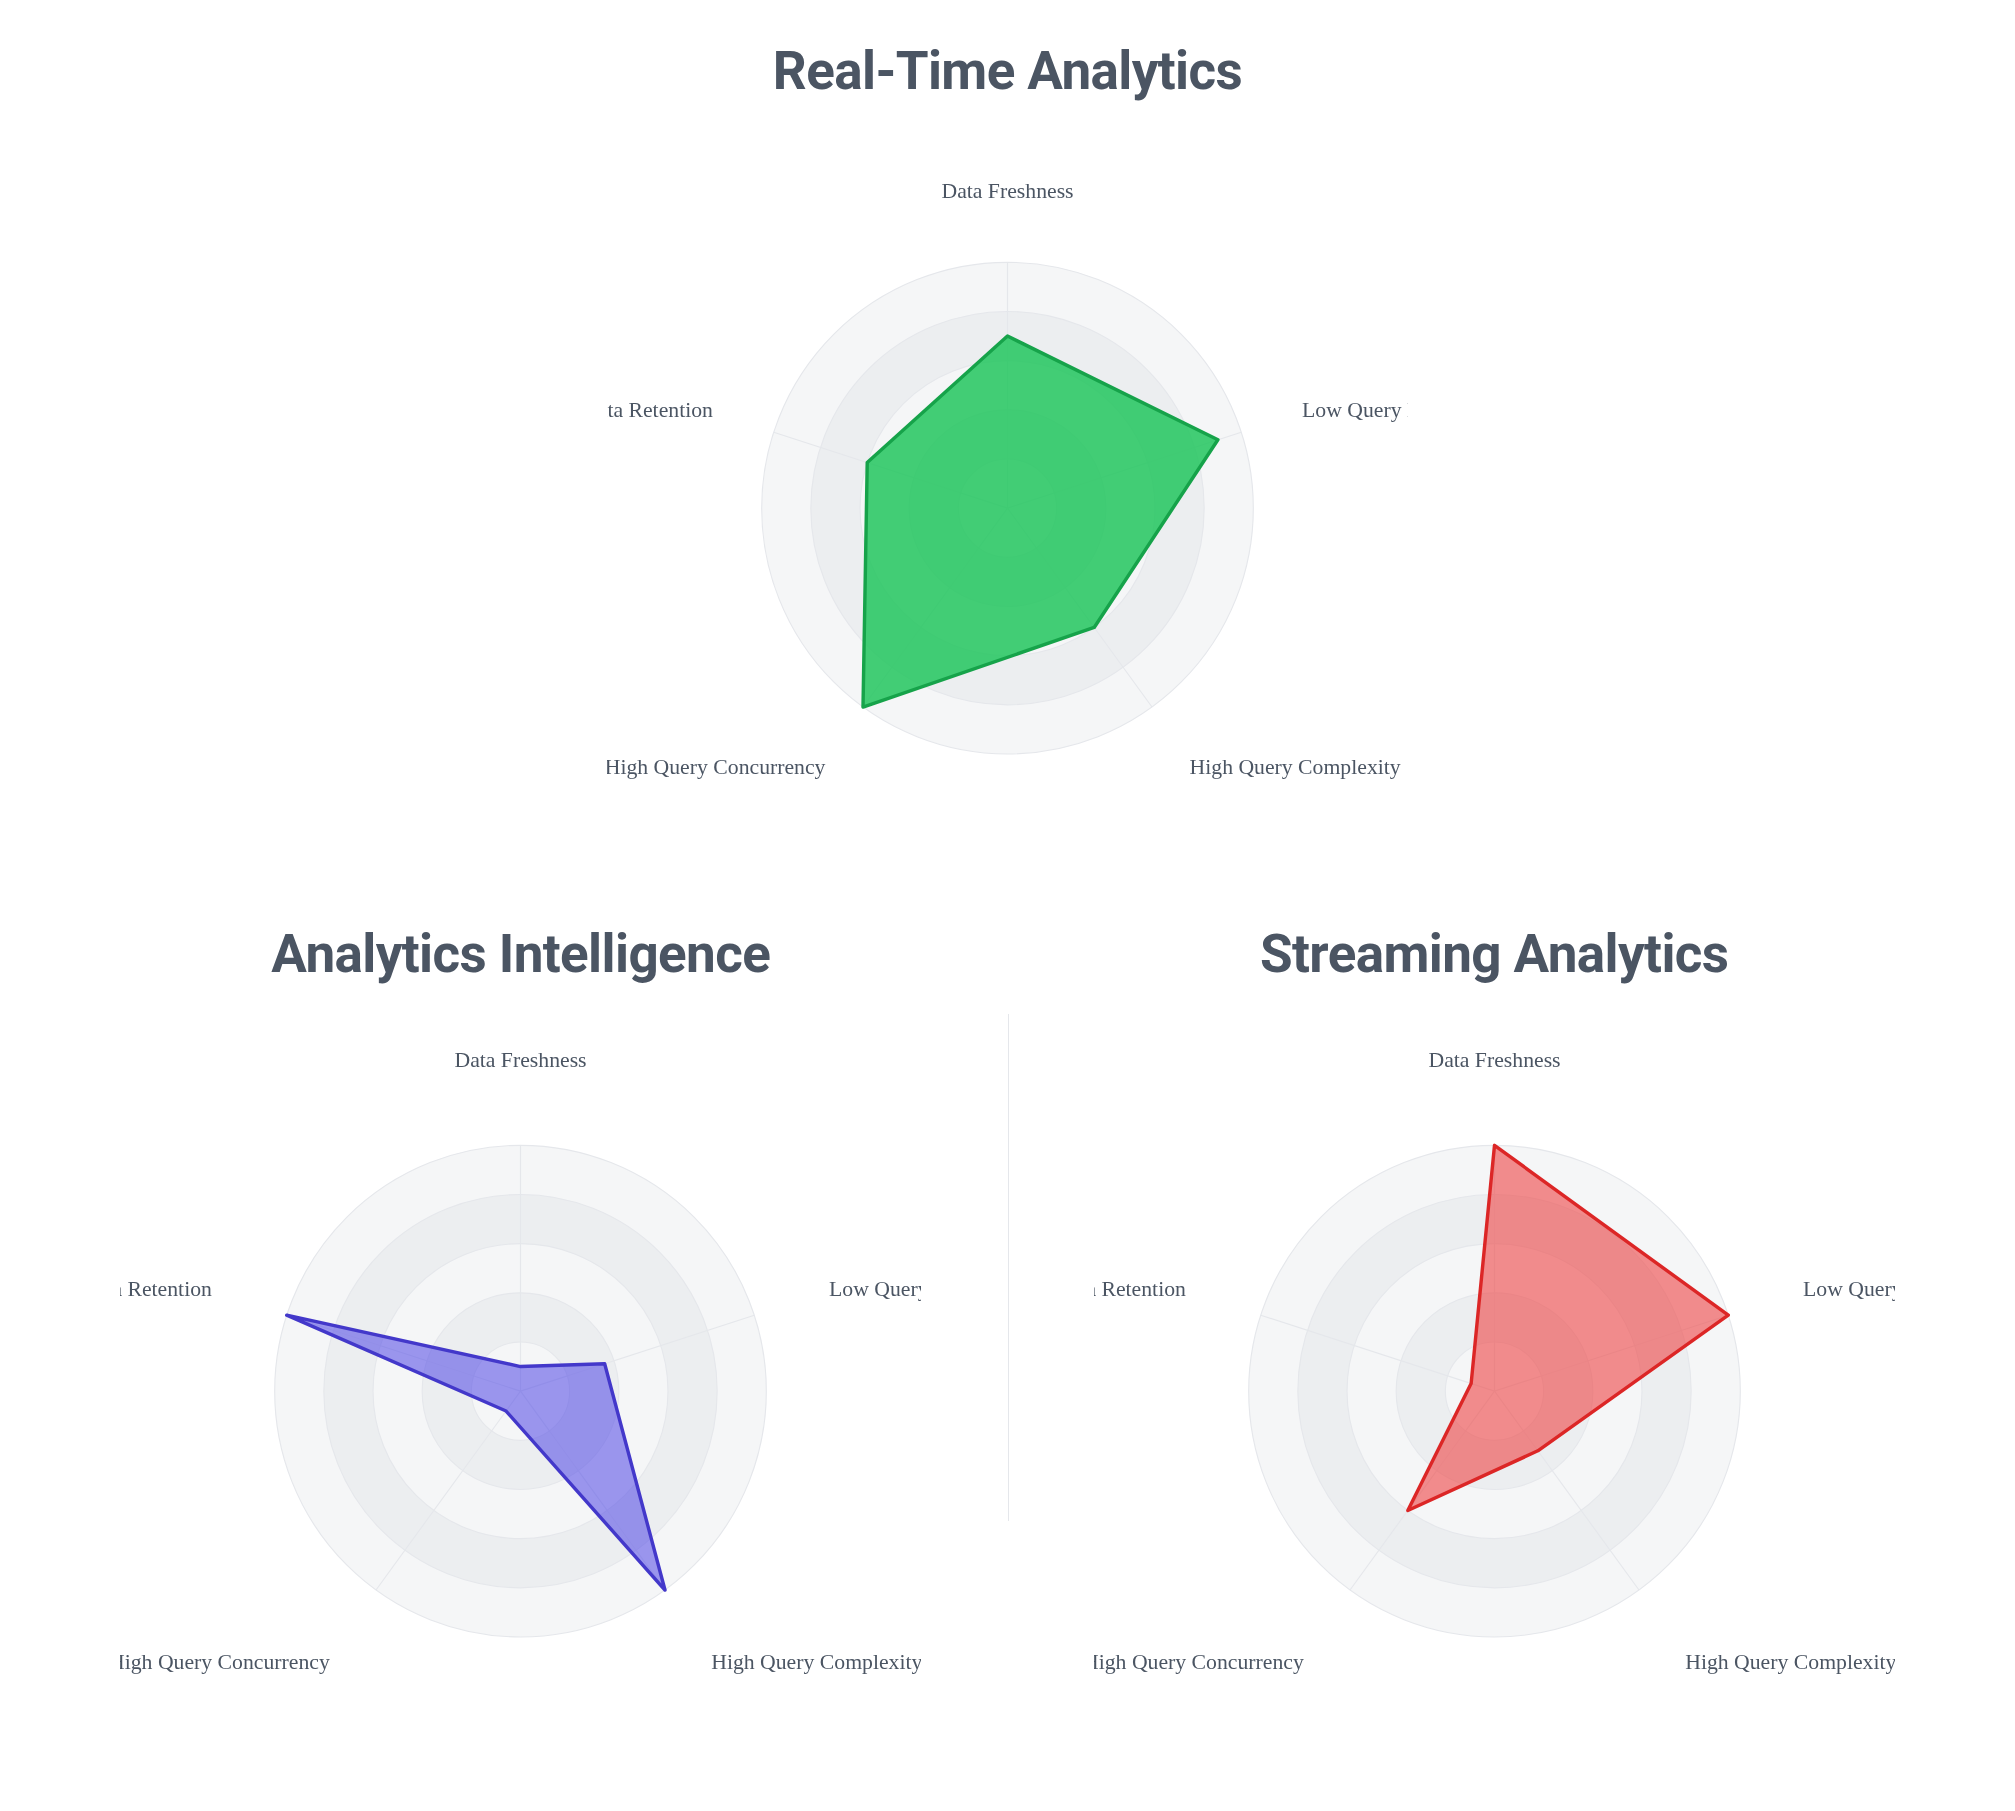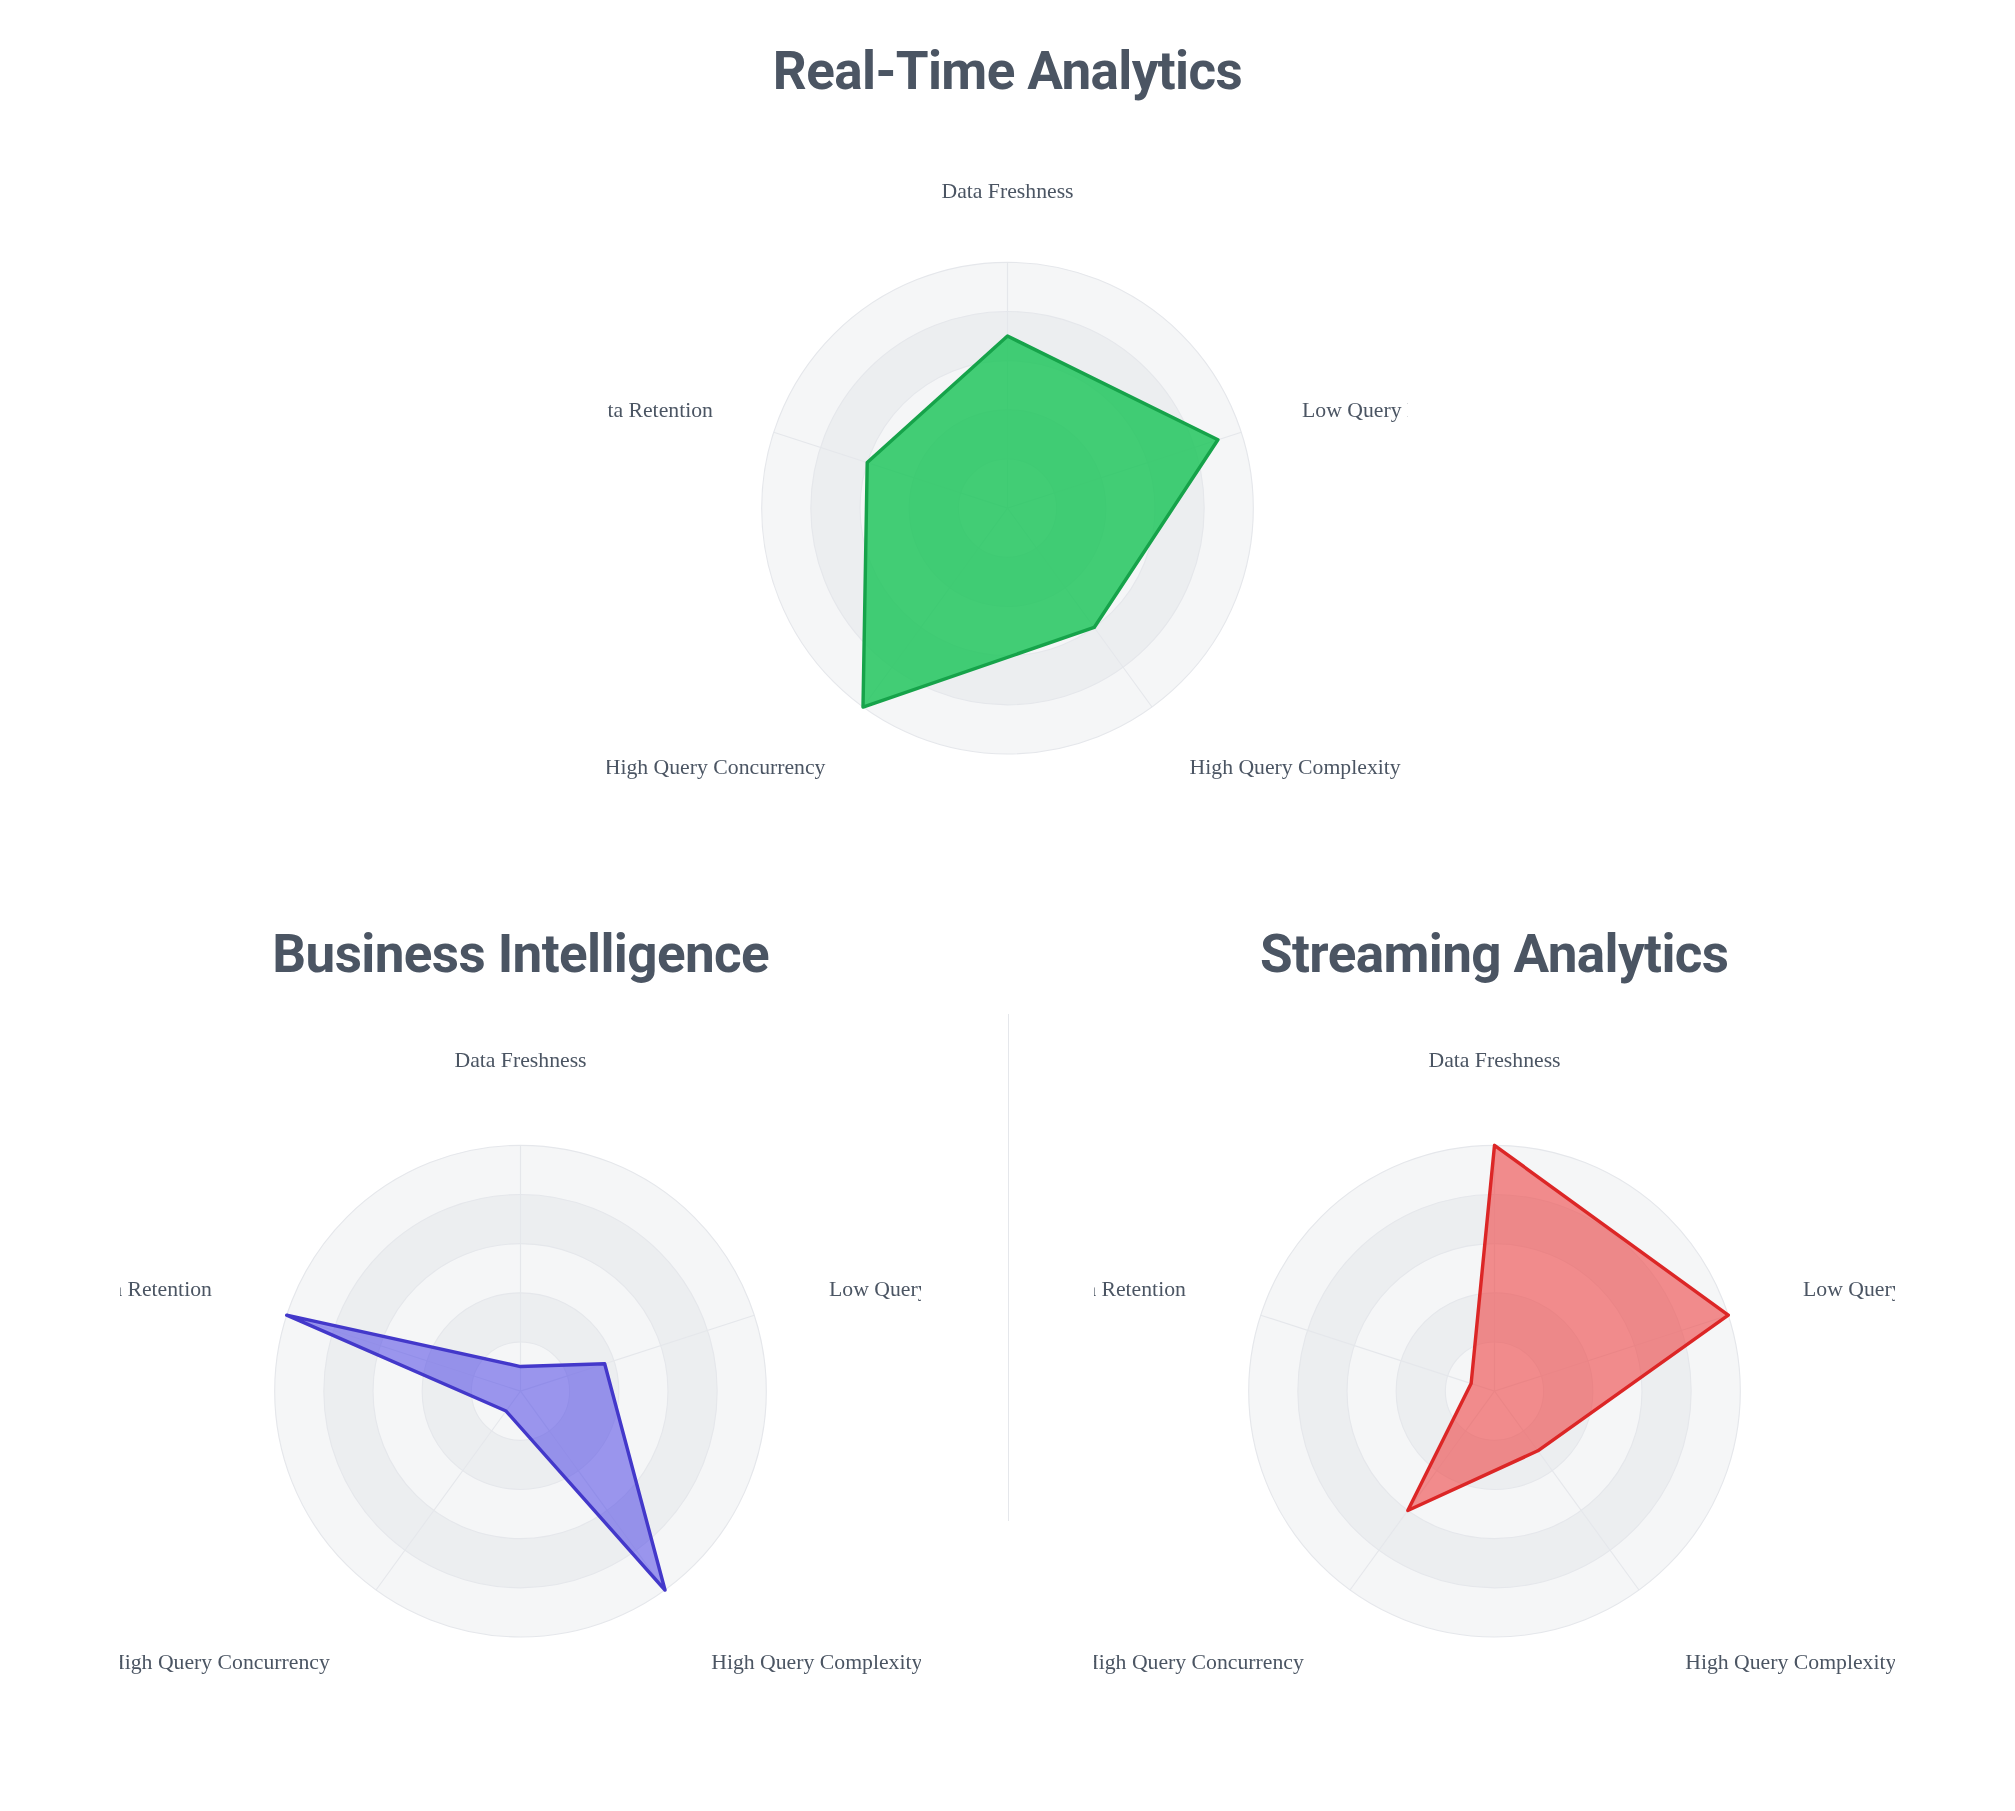--- a/index.html
+++ b/index.html
@@ -93,21 +93,21 @@
             <text x="1215.2824205287143" y="462.5745924476535" class="axis-label" text-anchor="start" dominant-baseline="middle">Low Query Latency</text>
             <text x="1018.4620496920619" y="1068.3254075523464" class="axis-label" text-anchor="start" dominant-baseline="hanging">High Query Complexity</text>
             <text x="381.53795030793816" y="1068.3254075523464" class="axis-label" text-anchor="end" dominant-baseline="hanging">High Query Concurrency</text>
             <text x="184.71757947128583" y="462.5745924476536" class="axis-label" text-anchor="end" dominant-baseline="middle">Long Data Retention</text>
           </svg>
         </div>
     </div>
   </div>
   <div class="row row-bottom">
     <div class="panel">
-      <div class="panel-title">Business Intelligence</div>
+      <div class="panel-title">Analytics Intelligence</div>
       <div class="chart-wrap">
           <svg width="801" height="686" viewBox="0 0 1400 1200">
             <circle cx="700" cy="630" r="430" fill="#f5f6f7"></circle>
             <circle cx="700" cy="630" r="430" fill="none" stroke="#e5e7eb" stroke-width="2"></circle>
             <circle cx="700" cy="630" r="344" fill="#eceef0"></circle>
             <circle cx="700" cy="630" r="344" fill="none" stroke="#e5e7eb" stroke-width="2"></circle>
             <circle cx="700" cy="630" r="258" fill="#f5f6f7"></circle>
             <circle cx="700" cy="630" r="258" fill="none" stroke="#e5e7eb" stroke-width="2"></circle>
             <circle cx="700" cy="630" r="172" fill="#eceef0"></circle>
             <circle cx="700" cy="630" r="172" fill="none" stroke="#e5e7eb" stroke-width="2"></circle>

